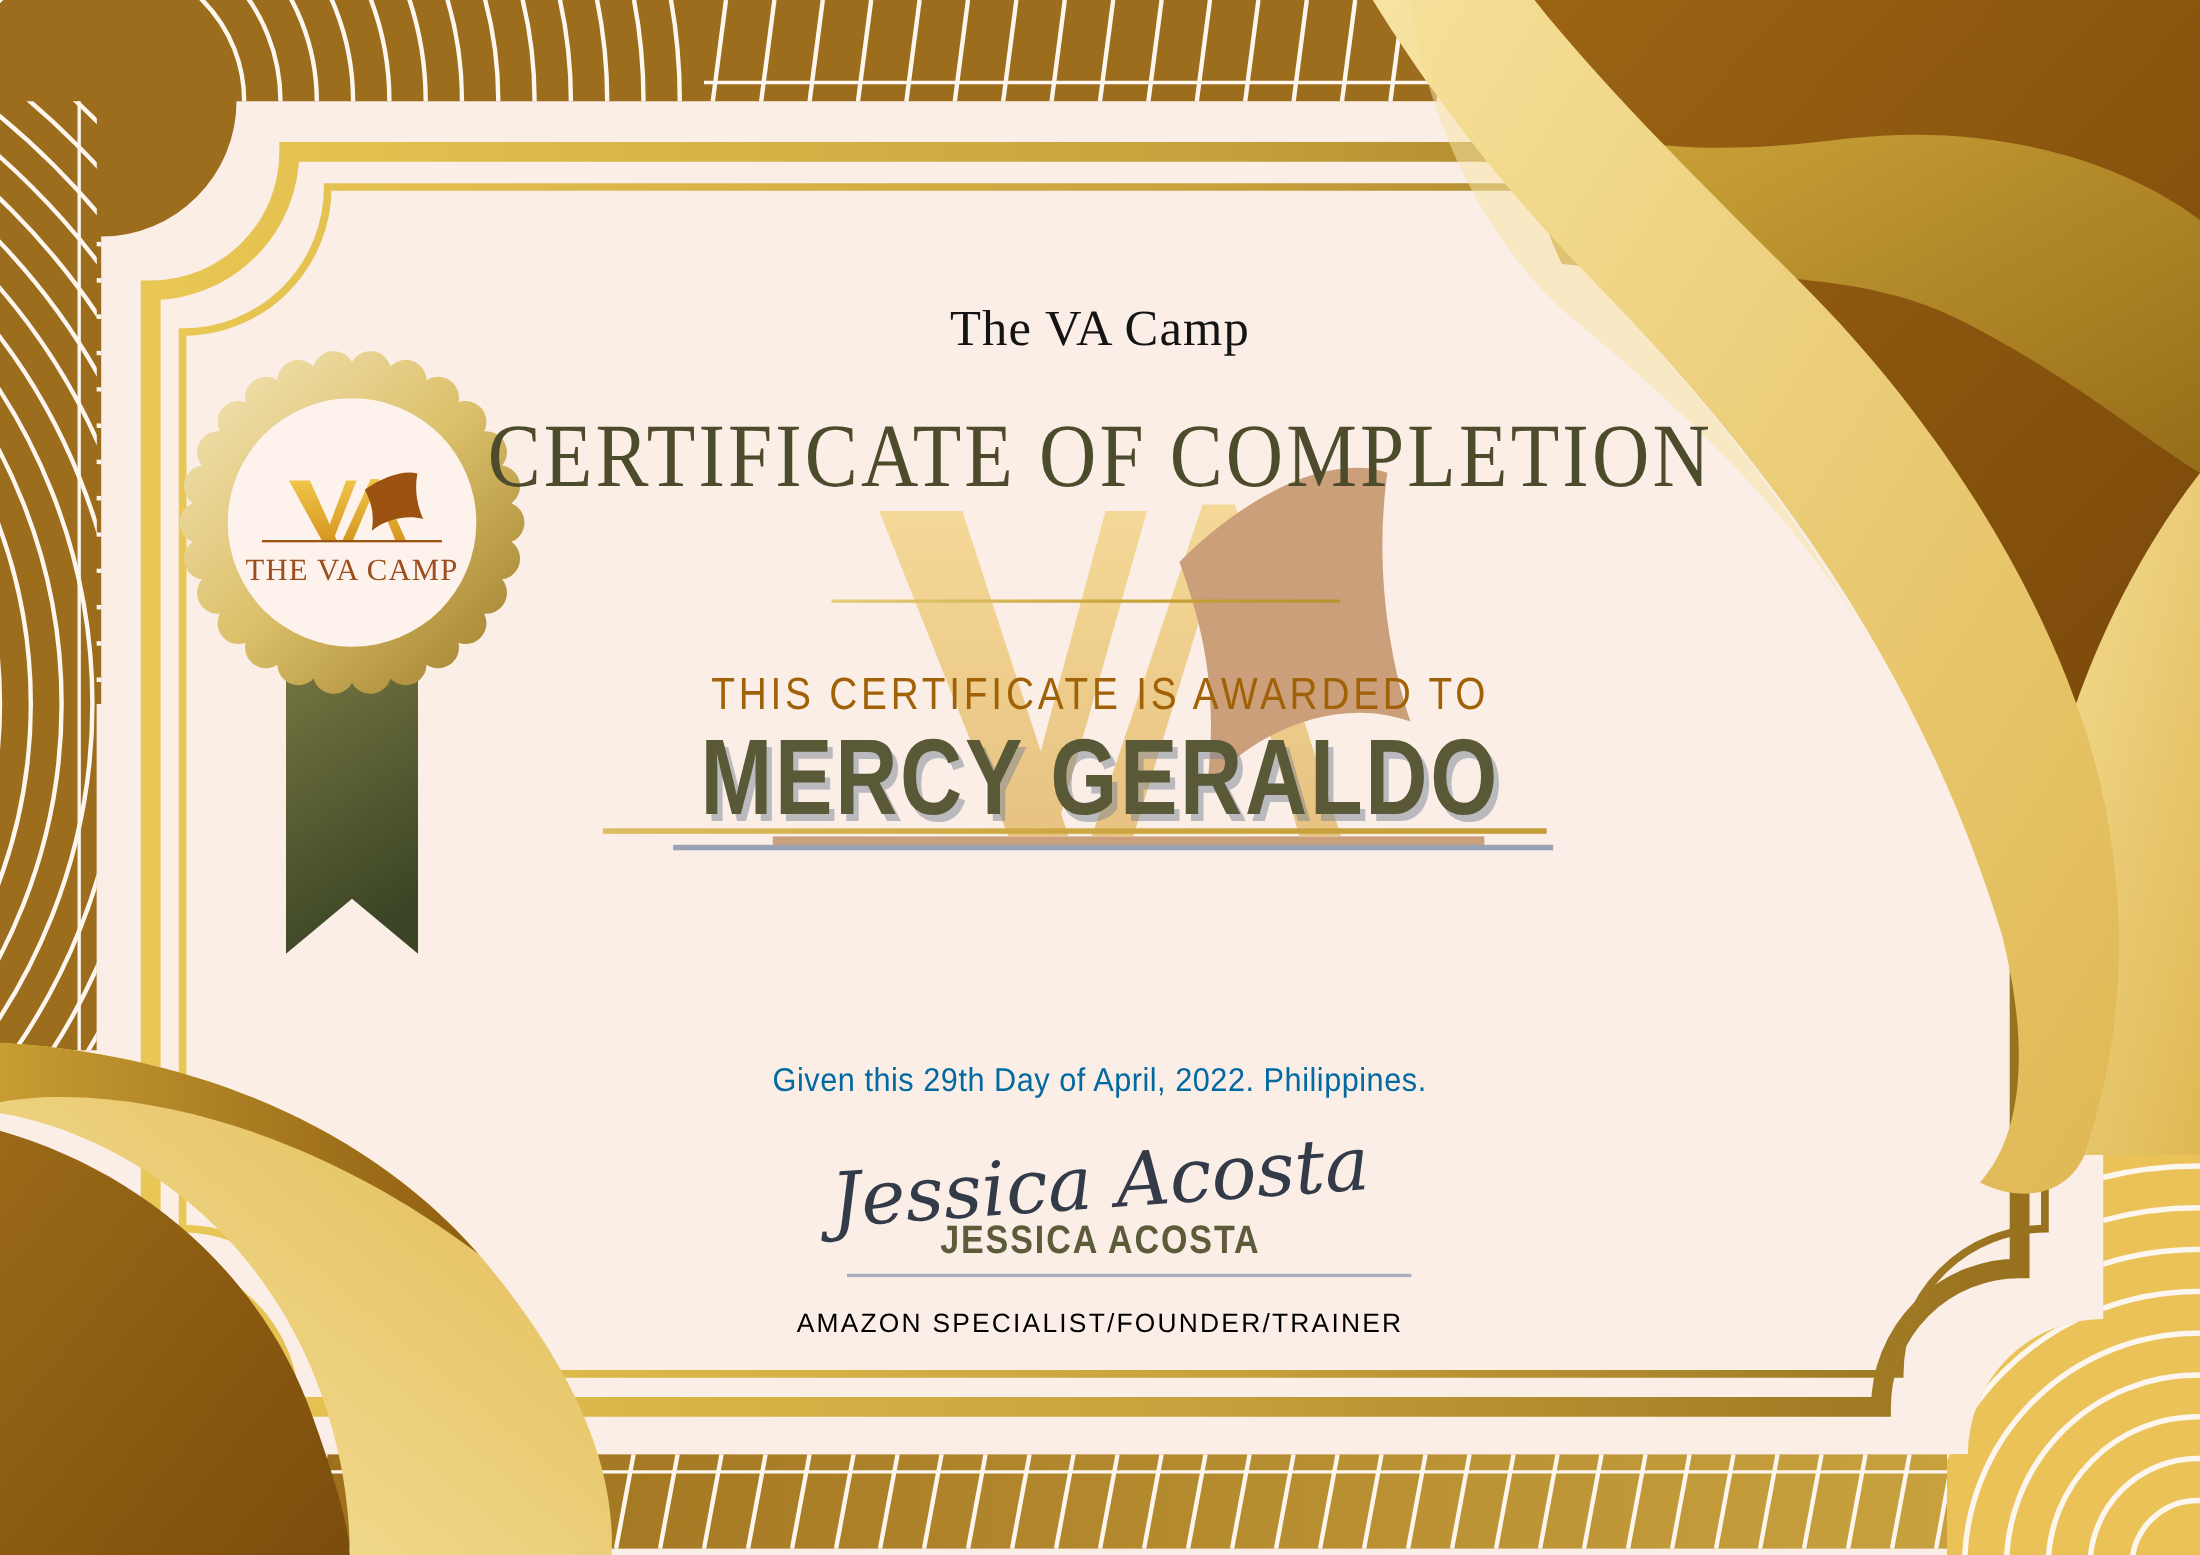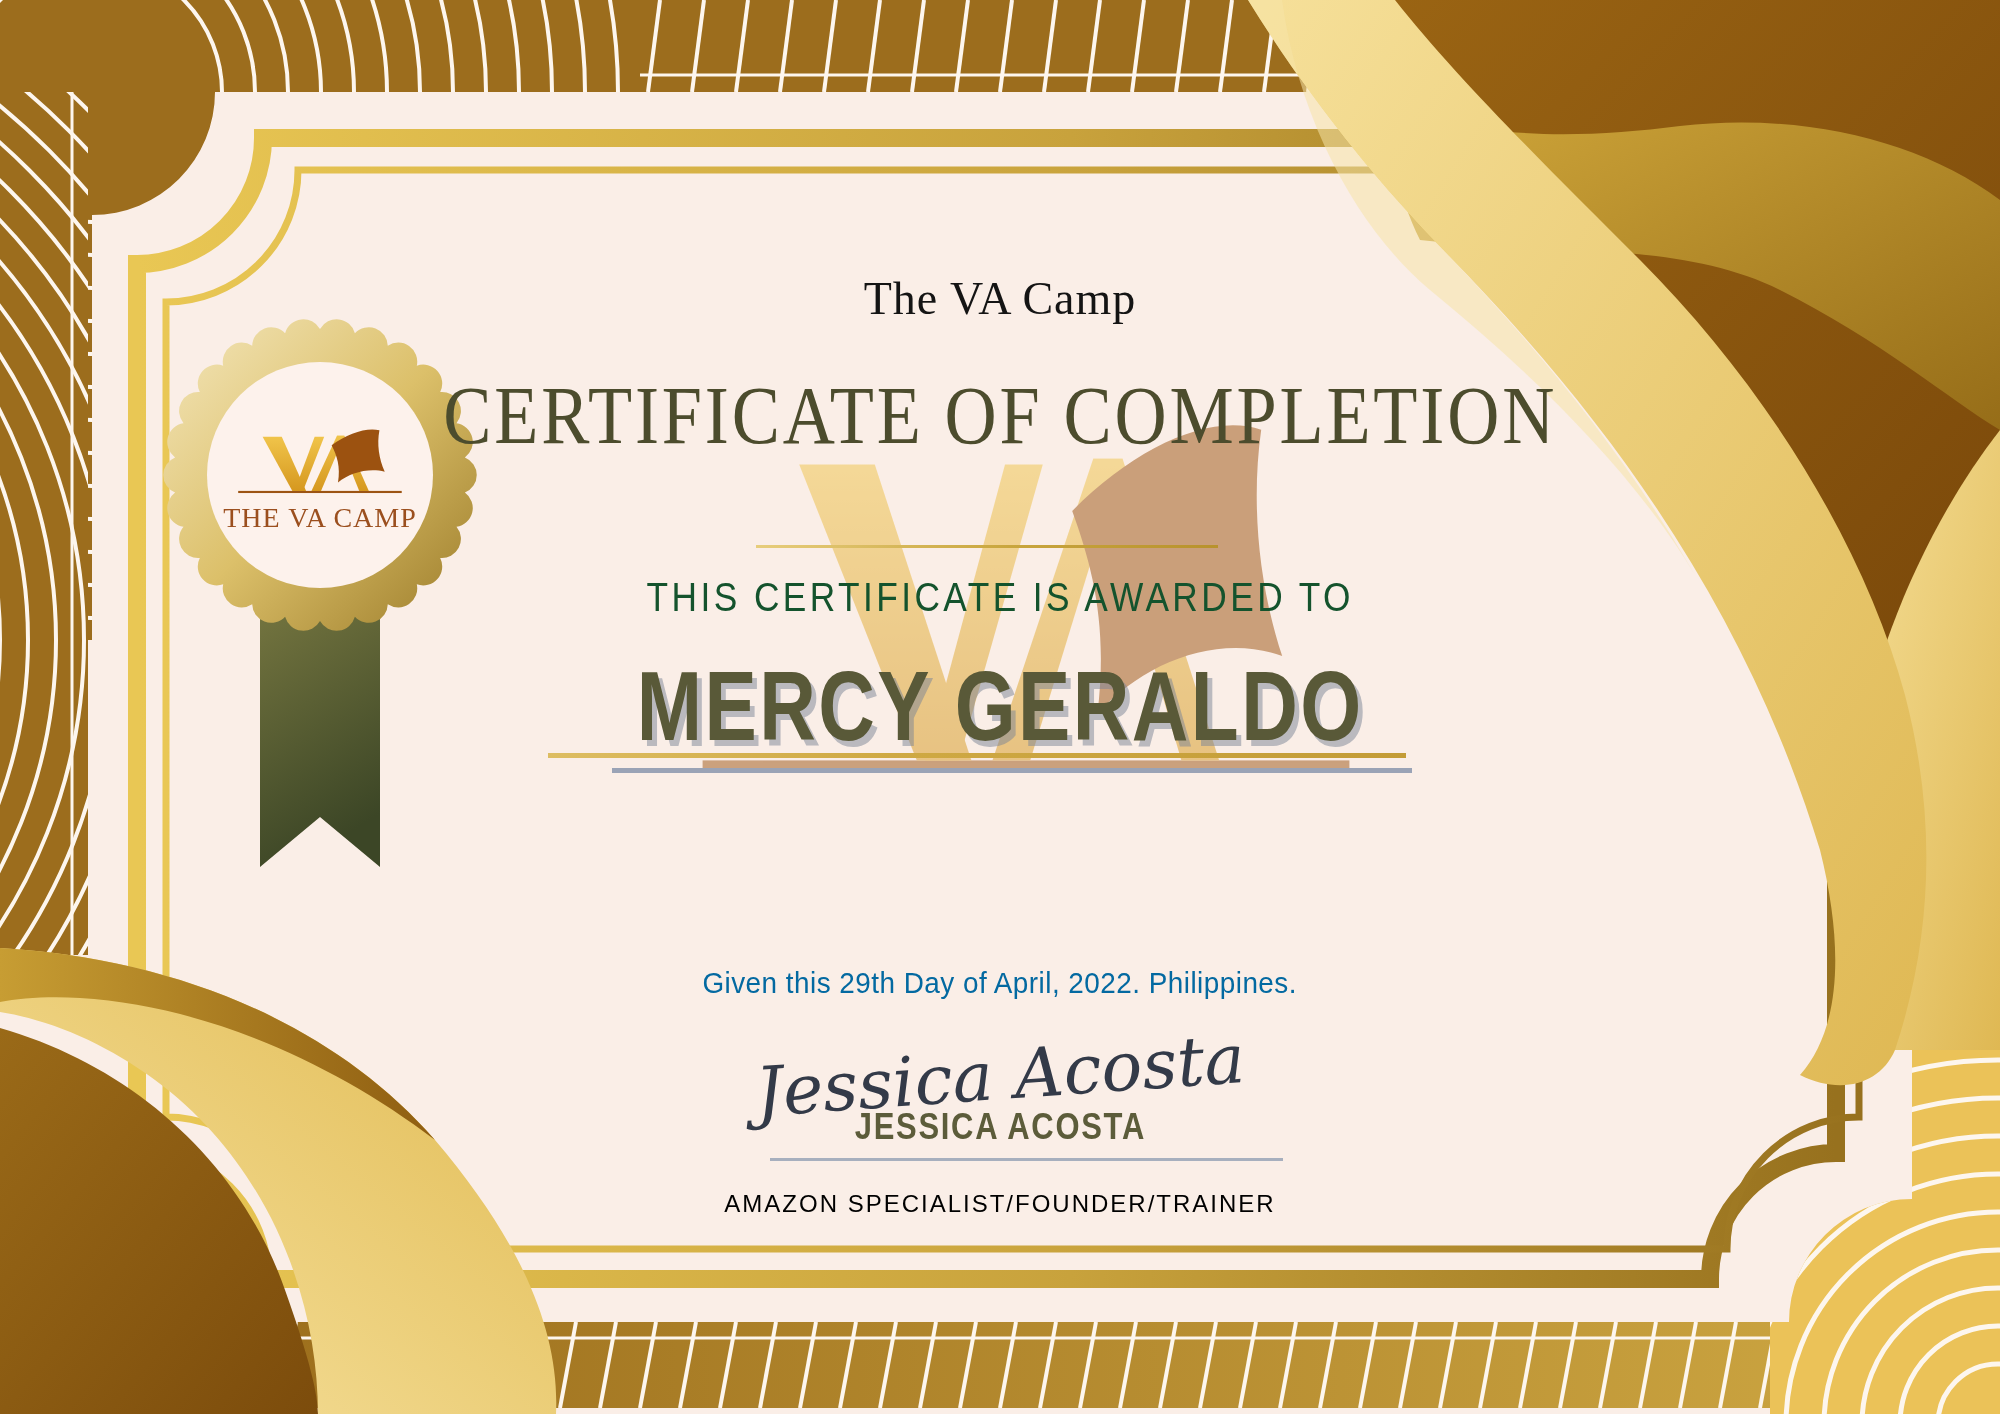--- a/index.html
+++ b/index.html
@@ -25,21 +25,21 @@
     display:inline-block;
     font-family:"Liberation Serif", serif;
     font-size:76px;letter-spacing:3px;font-weight:400;
     transform:scale(0.95,1.08);transform-origin:center;
     white-space:nowrap;
   }
   .divider{
     position:absolute;top:545px;left:756px;width:462px;height:3px;
     background:linear-gradient(90deg, #e7cd7c, #c9a63e 55%, #b8922d);
   }
-  .awarded{top:574px;color:#14532d;}
+  .awarded{top:608px;color:#a16207;}
   .awarded .sq{
     display:inline-block;font-size:41px;letter-spacing:4px;
     transform:scaleX(0.86);transform-origin:center;white-space:nowrap;
   }
   .recipient{top:650px;color:#595938;}
   .recipient .sq{
     display:inline-block;font-size:98px;font-weight:bold;letter-spacing:3px;
     transform:scaleX(0.80);transform-origin:center;white-space:nowrap;
     text-shadow:6px 6px 0 rgba(122,132,150,0.5);
   }

